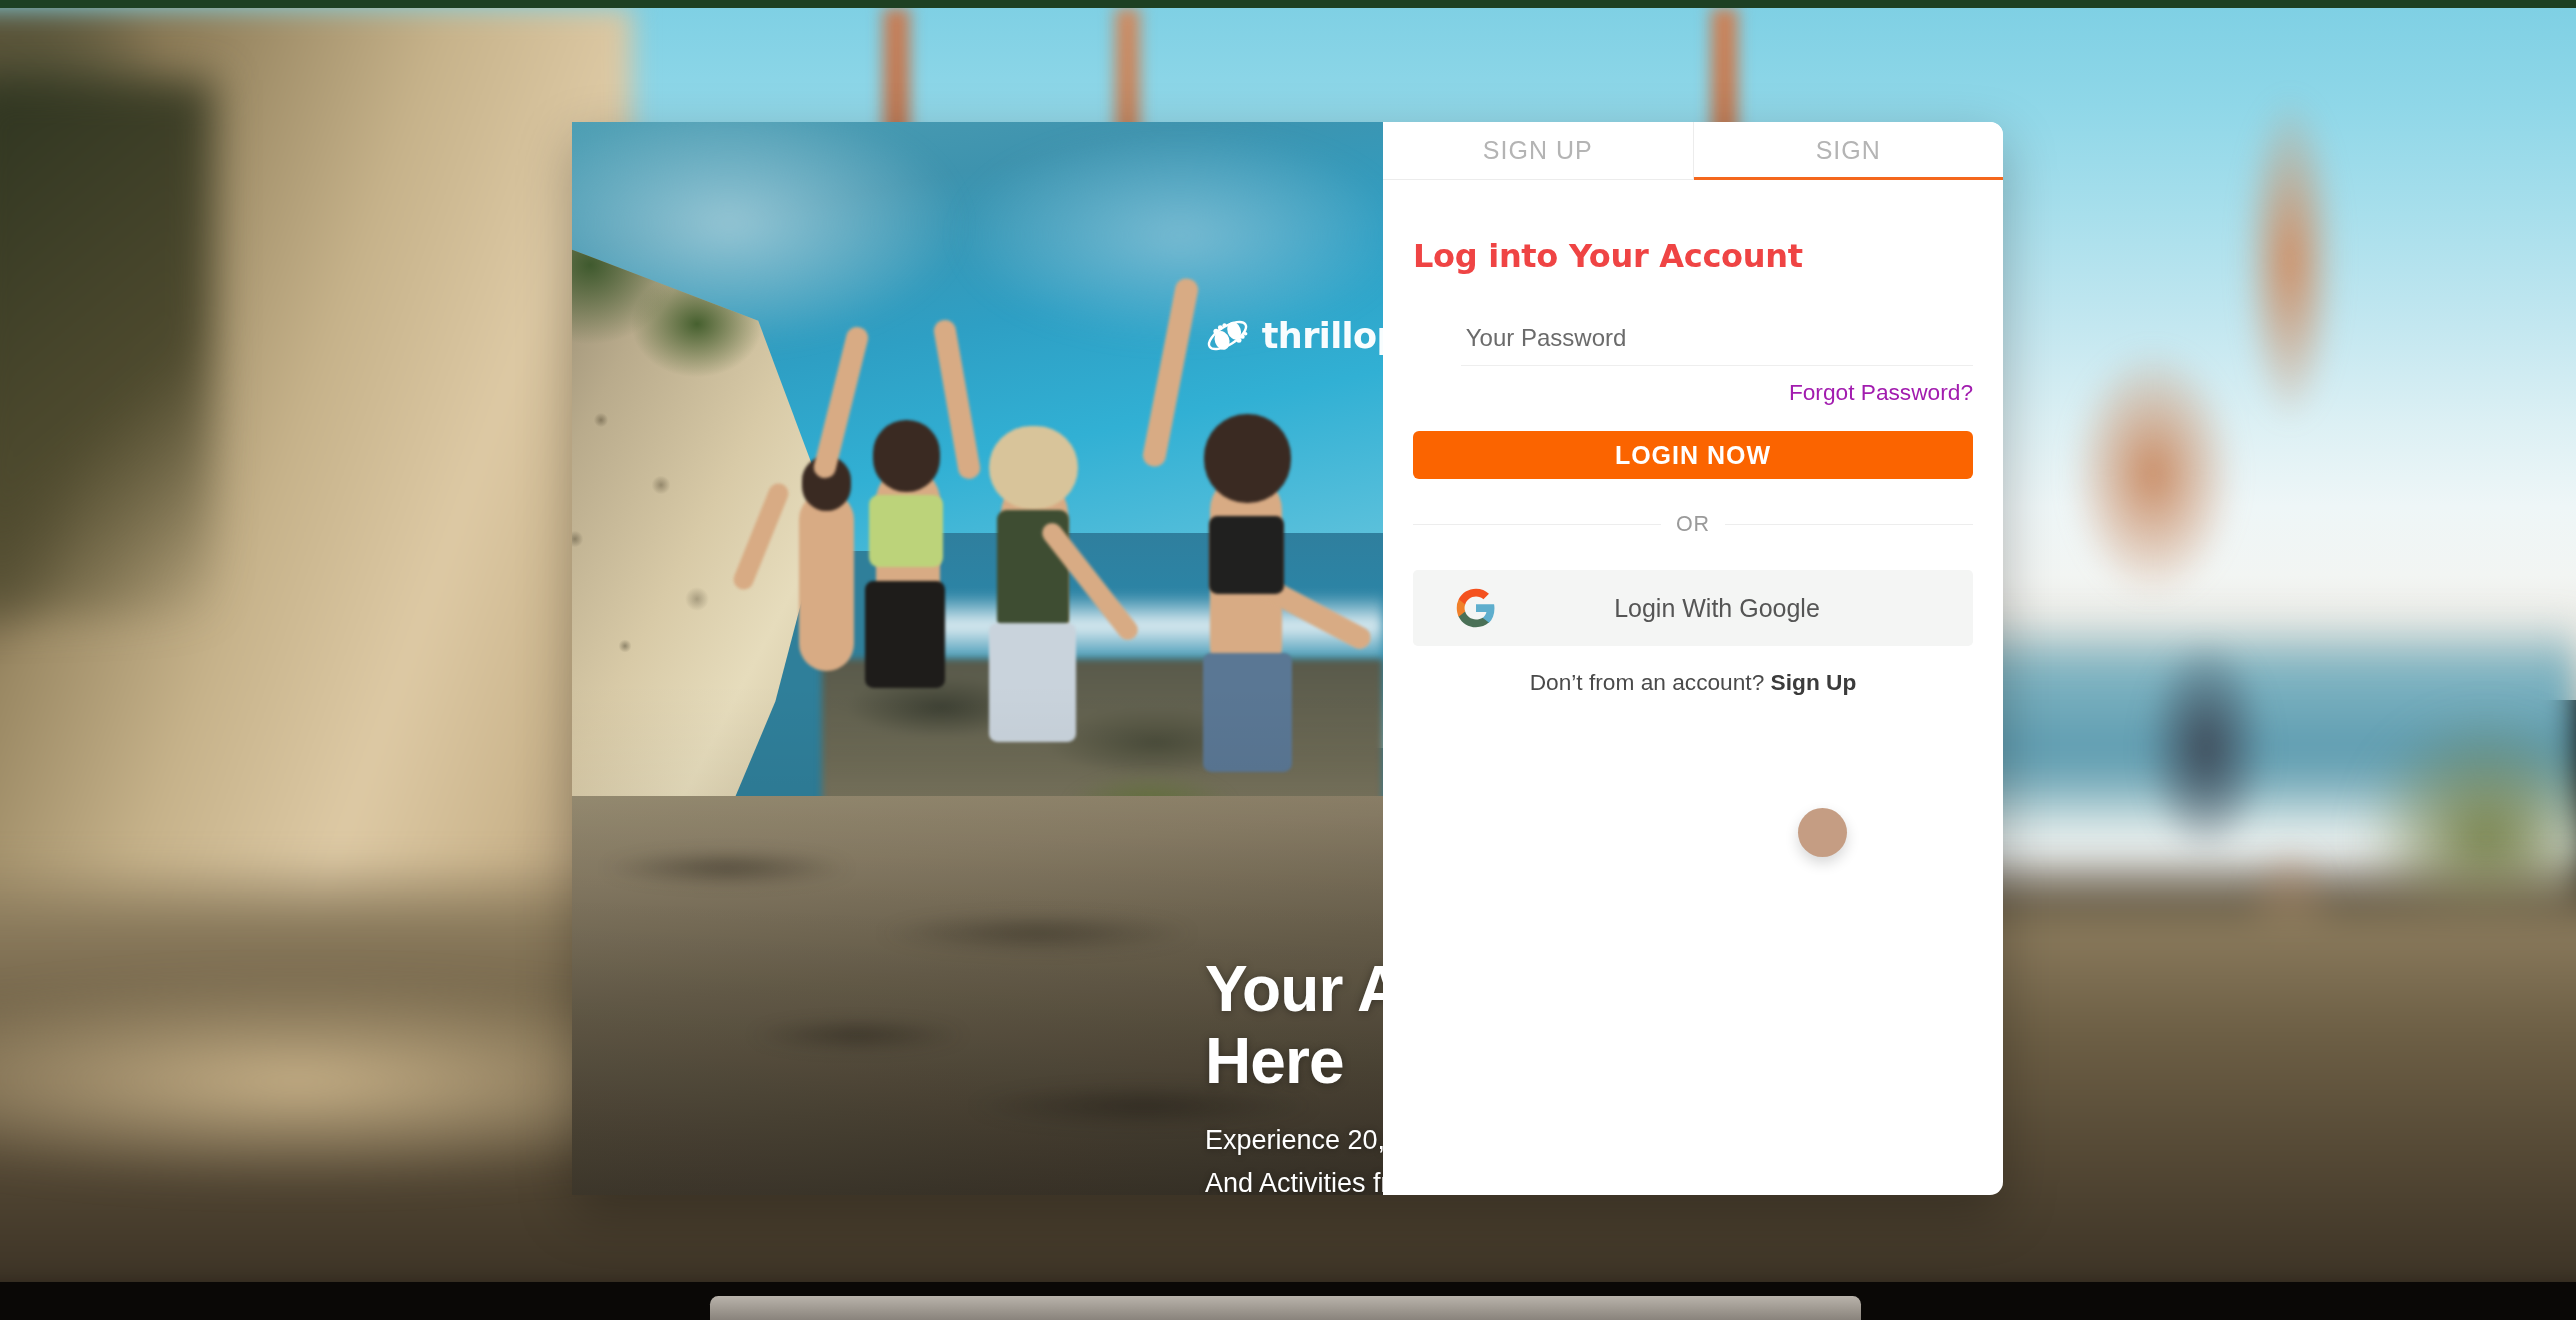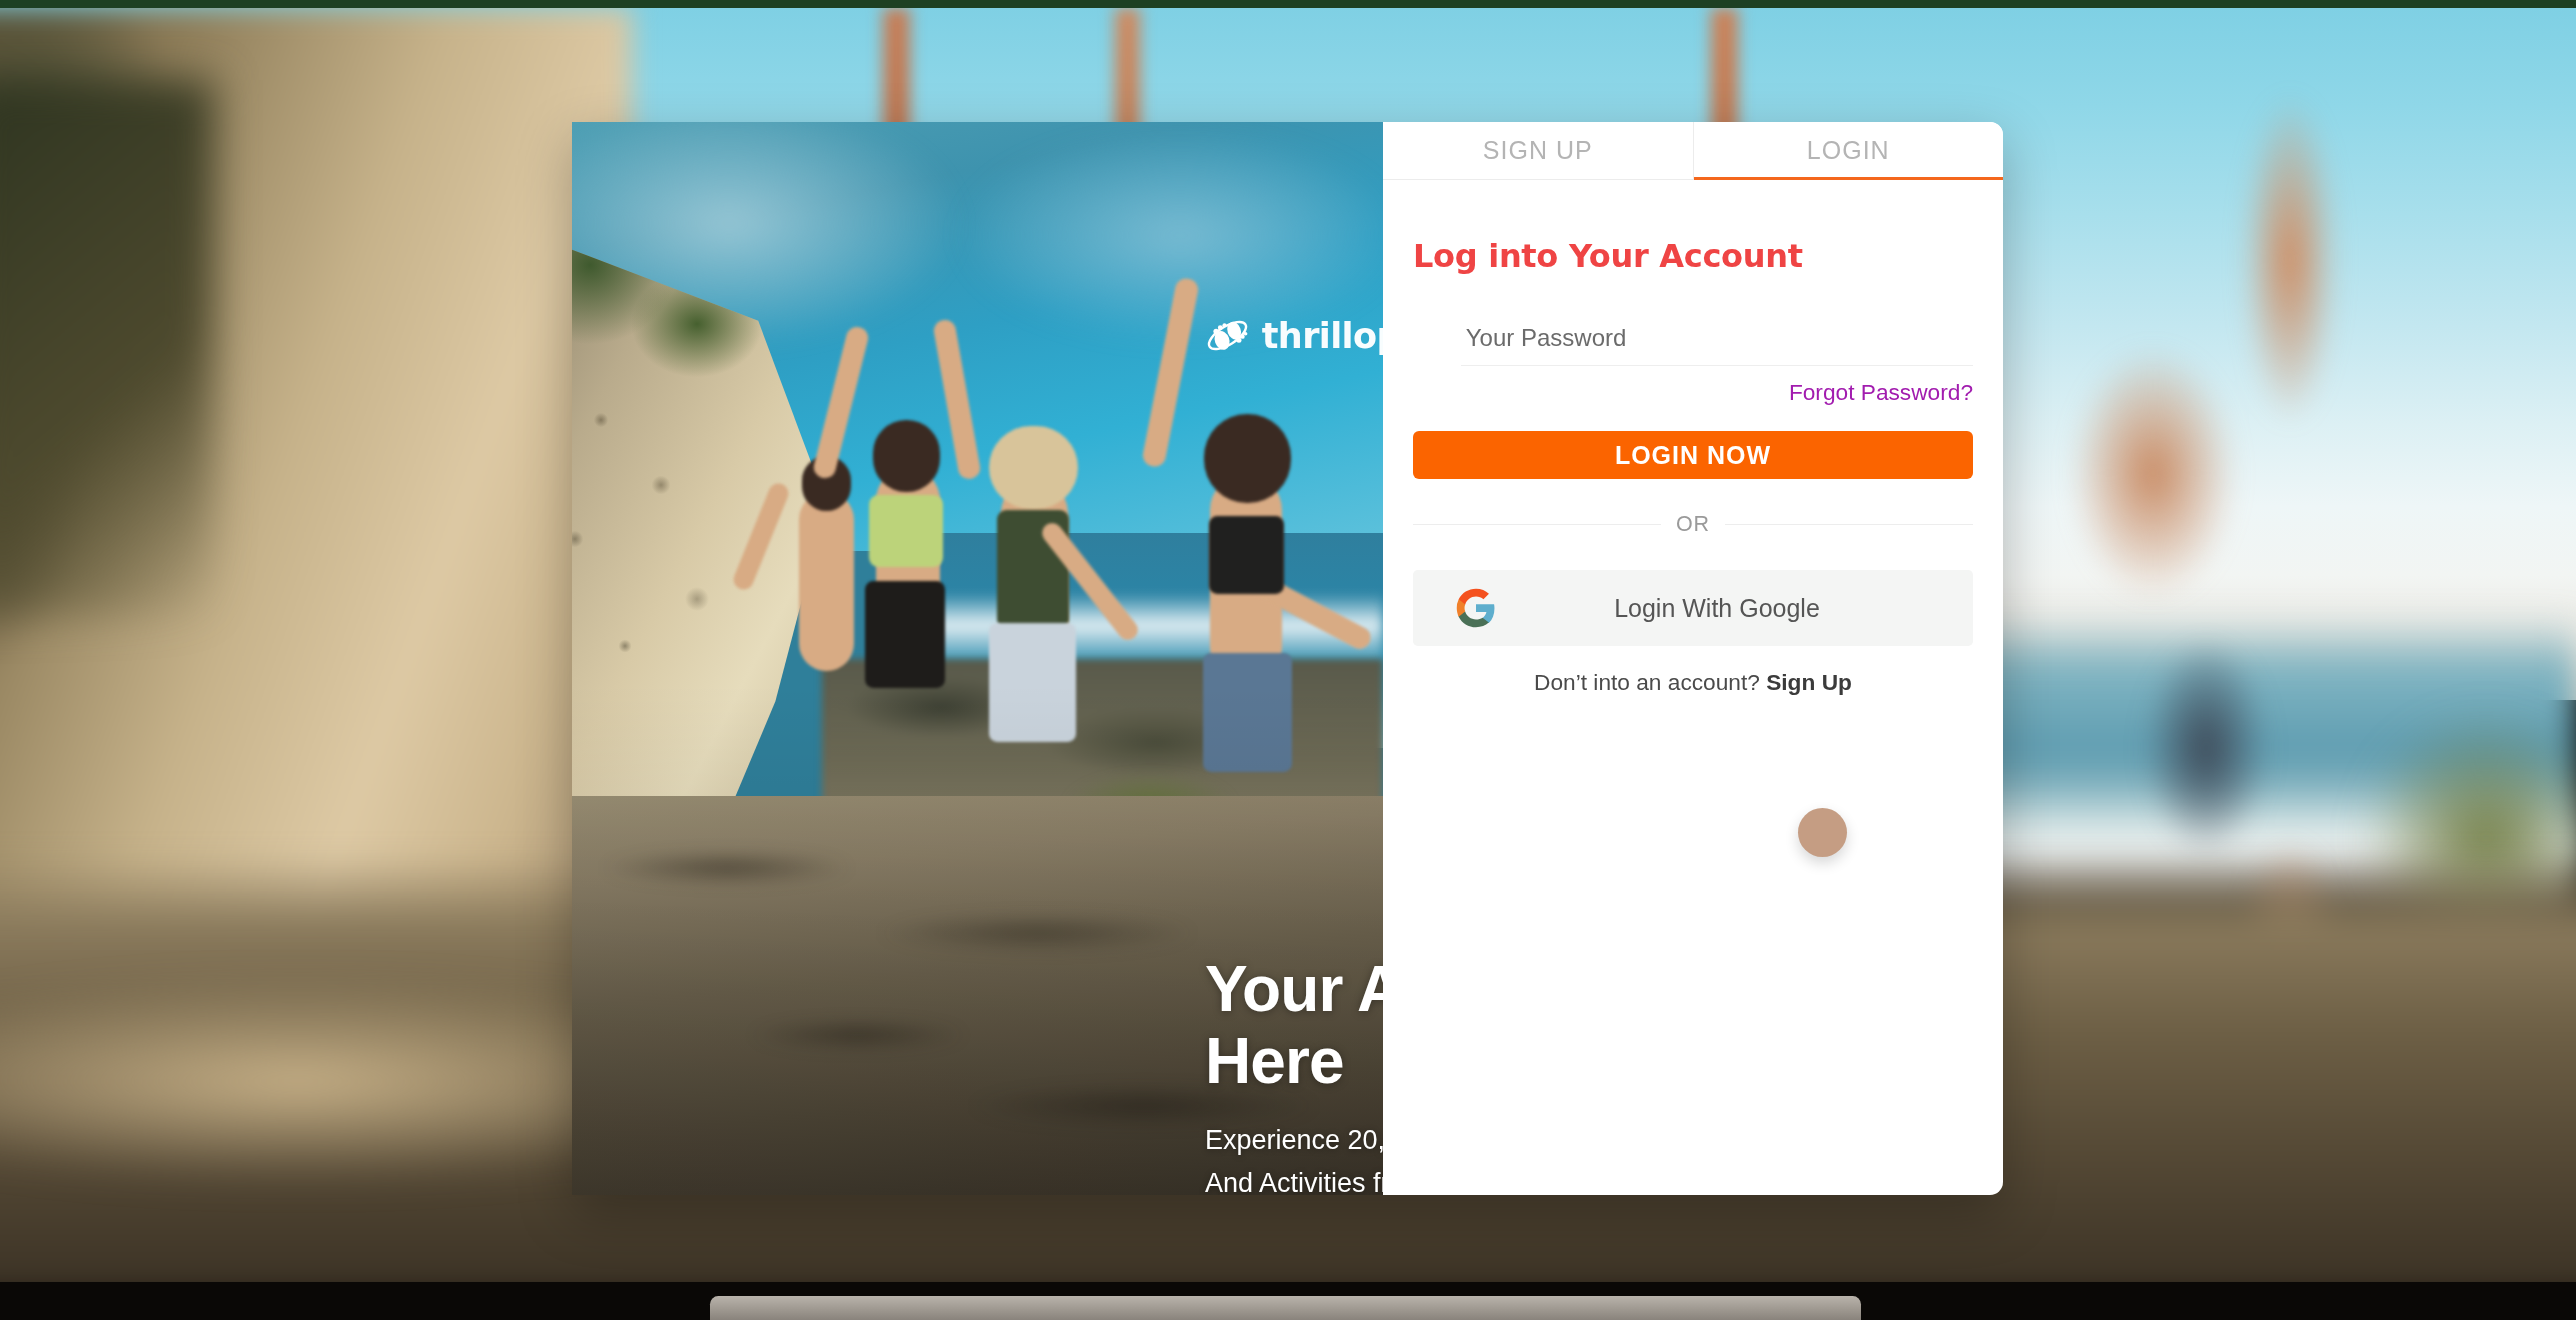--- a/index.html
+++ b/index.html
@@ -408,21 +408,21 @@
       </div>
     </div>
 
     <div id="form-panel">
 
       <div id="tabs">
         <div class="tab first">
           <span>SIGN UP</span>
         </div>
         <div class="tab active">
-          <span>LOGIN</span>
+          <span>SIGN</span>
         </div>
       </div>
 
       <div id="form-body">
 
         <div id="title">Log into Your Account</div>
 
 
         <div class="field second">
           <input type="password" value="" placeholder="Your Password" style="">
@@ -444,21 +444,21 @@
               <path fill="#5eaecd" d="M45.1 24.5c0-1.6-.14-3.2-.42-4.7H24v8.9h11.9c-.5 2.8-2.1 5.1-4.4 6.7v5.6h7.1c4.2-3.8 6.5-9.5 6.5-16.5z"></path>
               <path fill="#4a7056" d="M24 46c5.9 0 10.9-2 14.6-5.3l-7.1-5.6c-2 1.3-4.5 2.1-7.5 2.1-5.8 0-10.7-3.9-12.4-9.1H4.2v5.8C7.9 41.3 15.4 46 24 46z"></path>
               <path fill="#f0802a" d="M11.6 28.1c-.45-1.3-.7-2.7-.7-4.1s.25-2.8.7-4.1V14H4.2A22 22 0 0 0 2 24c0 3.6.85 6.9 2.2 10l7.4-5.9z"></path>
               <path fill="#f4511e" d="M24 10.8c3.3 0 6.2 1.1 8.5 3.3l6.3-6.3C35 4.2 30 2 24 2 15.4 2 7.9 6.7 4.2 14l7.4 5.9c1.7-5.2 6.6-9.1 12.4-9.1z"></path>
             </svg>
           </span>
           <span class="g-label">Login With Google</span>
         </button>
 
         <div id="signup-line">
-          <span>Don’t into an account?</span>
+          <span>Don’t from an account?</span>
           <b>Sign Up</b>
         </div>
 
       </div>
     </div>
   </div>
 
   <div id="cursor-dot"></div>
 
 </div>

